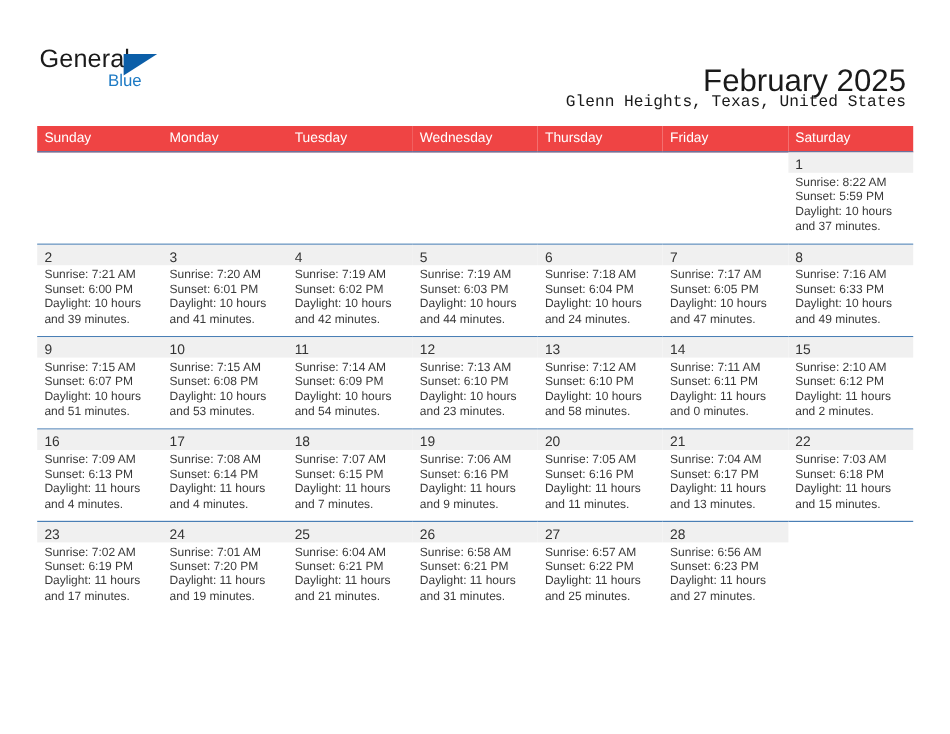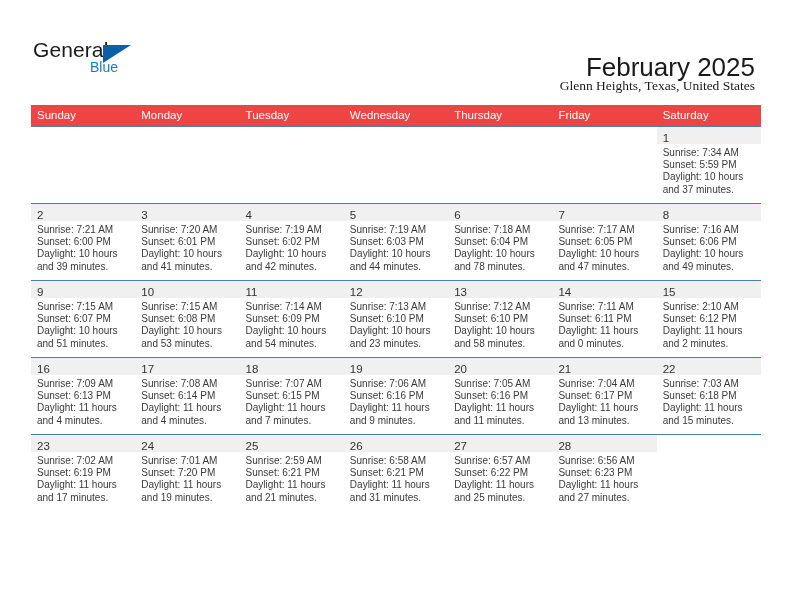--- a/index.html
+++ b/index.html
@@ -74,21 +74,21 @@
     font-family: "Liberation Sans", sans-serif;
   }
   .subtitle {
     position: absolute;
     right: 37px;
     top: 78px;
     font-size: 13.5px;
     color: #1a1a1a;
     text-align: right;
     white-space: nowrap;
-    font-family: Liberation Serif, serif;
+    font-family: Liberation Mono, monospace;
   }
 
   
   .calendar {
     position: absolute;
     left: 31px;
     top: 105px;
     width: 730px;
     border-collapse: collapse;
     table-layout: fixed;
@@ -239,21 +239,21 @@
                 <div></div>
                 <div></div>
                 <div></div>
               </div>
             </div>
           </td>
           <td>
             <div class="cell filled">
               <div class="daynum-band"><span class="daynum">1</span></div>
               <div class="info">
-                <div>Sunrise: 7:34 AM</div>
+                <div>Sunrise: 8:22 AM</div>
                 <div>Sunset: 5:59 PM</div>
                 <div>Daylight: 10 hours</div>
                 <div>and 37 minutes.</div>
               </div>
             </div>
           </td>
         </tr>
         <tr class="week">
           <td>
             <div class="cell filled">
@@ -299,41 +299,41 @@
               </div>
             </div>
           </td>
           <td>
             <div class="cell filled">
               <div class="daynum-band"><span class="daynum">6</span></div>
               <div class="info">
                 <div>Sunrise: 7:18 AM</div>
                 <div>Sunset: 6:04 PM</div>
                 <div>Daylight: 10 hours</div>
-                <div>and 78 minutes.</div>
+                <div>and 24 minutes.</div>
               </div>
             </div>
           </td>
           <td>
             <div class="cell filled">
               <div class="daynum-band"><span class="daynum">7</span></div>
               <div class="info">
                 <div>Sunrise: 7:17 AM</div>
                 <div>Sunset: 6:05 PM</div>
                 <div>Daylight: 10 hours</div>
                 <div>and 47 minutes.</div>
               </div>
             </div>
           </td>
           <td>
             <div class="cell filled">
               <div class="daynum-band"><span class="daynum">8</span></div>
               <div class="info">
                 <div>Sunrise: 7:16 AM</div>
-                <div>Sunset: 6:06 PM</div>
+                <div>Sunset: 6:33 PM</div>
                 <div>Daylight: 10 hours</div>
                 <div>and 49 minutes.</div>
               </div>
             </div>
           </td>
         </tr>
         <tr class="week">
           <td>
             <div class="cell filled">
               <div class="daynum-band"><span class="daynum">9</span></div>
@@ -511,21 +511,21 @@
                 <div>Sunset: 7:20 PM</div>
                 <div>Daylight: 11 hours</div>
                 <div>and 19 minutes.</div>
               </div>
             </div>
           </td>
           <td>
             <div class="cell filled">
               <div class="daynum-band"><span class="daynum">25</span></div>
               <div class="info">
-                <div>Sunrise: 2:59 AM</div>
+                <div>Sunrise: 6:04 AM</div>
                 <div>Sunset: 6:21 PM</div>
                 <div>Daylight: 11 hours</div>
                 <div>and 21 minutes.</div>
               </div>
             </div>
           </td>
           <td>
             <div class="cell filled">
               <div class="daynum-band"><span class="daynum">26</span></div>
               <div class="info">

